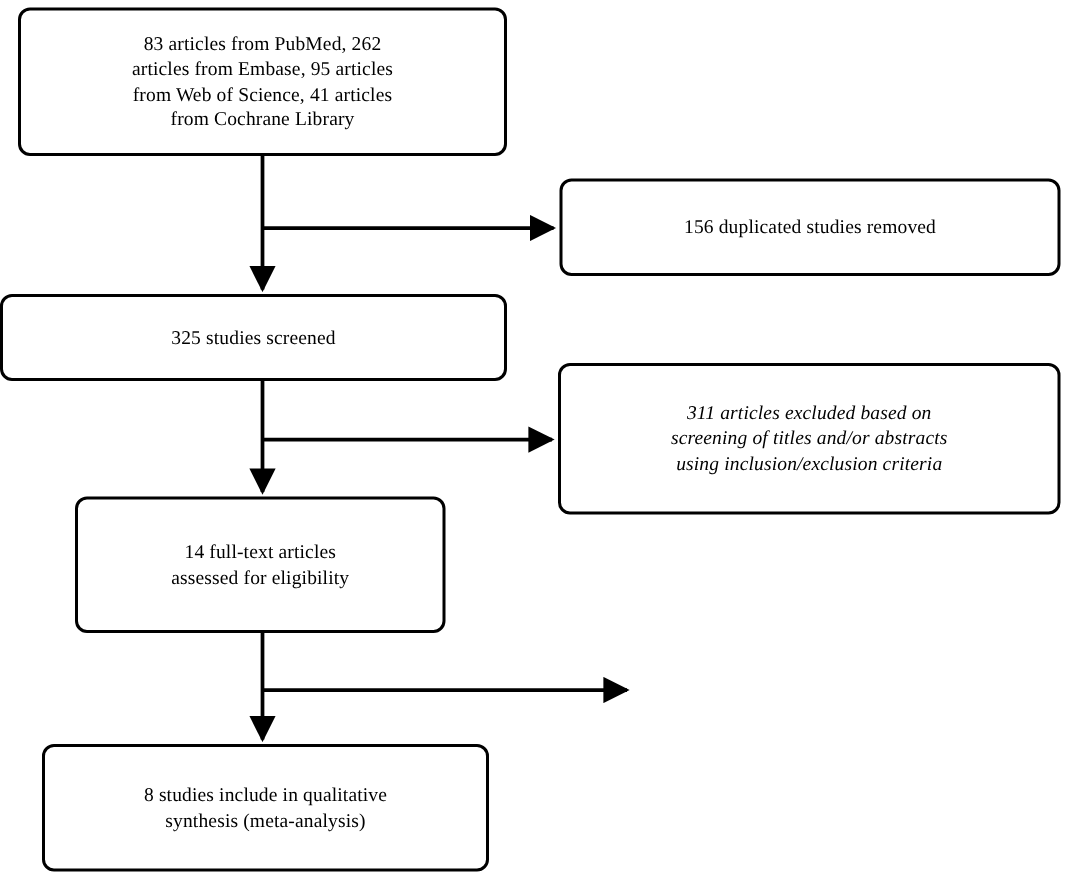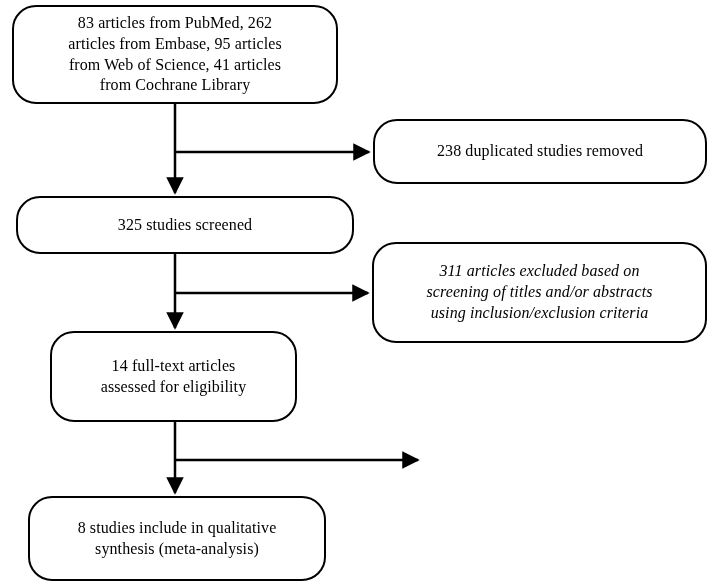--- a/index.html
+++ b/index.html
@@ -22,37 +22,37 @@
     left: 0;
     top: 0;
     width: 721px;
     height: 587px;
     pointer-events: none;
   }
   .flow-box {
     position: absolute;
     box-sizing: border-box;
     border: 2.5px solid #000000;
-    border-radius: 24px;
+    border-radius: 8px;
     background: #ffffff;
     display: flex;
     align-items: center;
     justify-content: center;
     text-align: center;
     line-height: 1.30;
-    font-size: 16px;
+    font-size: 13px;
     letter-spacing: 0.1px;
     padding: 2px 8px;
     white-space: pre-line;
     z-index: 2;
   }
   
   #box-identification { left: 12px;  top: 5px;   width: 326px; height: 99px; }
   #box-duplicates     { left: 373px; top: 119px; width: 334px; height: 65px; }
-  #box-screened       { left: 16px;   top: 196px; width: 338px; height: 58px; }
+  #box-screened       { left: 0;   top: 196px; width: 338px; height: 58px; }
   #box-excluded-screening { left: 372px; top: 242px; width: 335px; height: 101px; font-style: italic; }
   #box-fulltext       { left: 50px;  top: 331px; width: 247px; height: 91px; }
   #box-excluded-fulltext  { left: 422px; top: 421px; width: 248px; height: 78px; }
   #box-included       { left: 28px;  top: 496px; width: 298px; height: 85px; }
 </style>
 </head>
 <body>
 
 <div id="diagram-root">
 
@@ -86,21 +86,21 @@
     <g>
       <line x1="175" y1="460" x2="418" y2="460" stroke="#000000" stroke-width="2.5" marker-end="url(#arrow-head)"></line>
     </g>
   </svg>
 
   <div class="flow-box" id="box-identification">83 articles from PubMed, 262
 articles from Embase, 95 articles
 from Web of Science, 41 articles
 from Cochrane Library</div>
 
-  <div class="flow-box" id="box-duplicates">238 duplicated studies removed</div>
+  <div class="flow-box" id="box-duplicates">156 duplicated studies removed</div>
 
   <div class="flow-box" id="box-screened">325 studies screened</div>
 
   <div class="flow-box" id="box-excluded-screening">311 articles excluded based on
 screening of titles and/or abstracts
 using inclusion/exclusion criteria</div>
 
   <div class="flow-box" id="box-fulltext">14 full-text articles
 assessed for eligibility</div>
 

